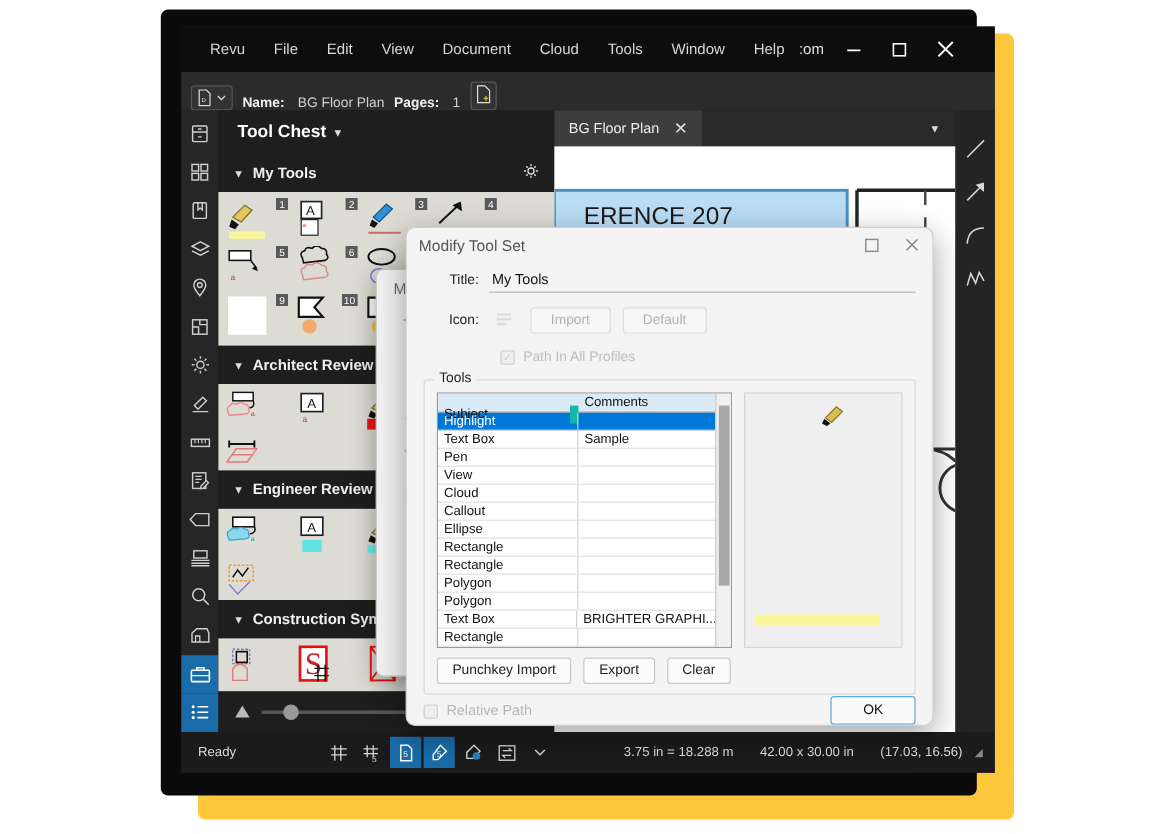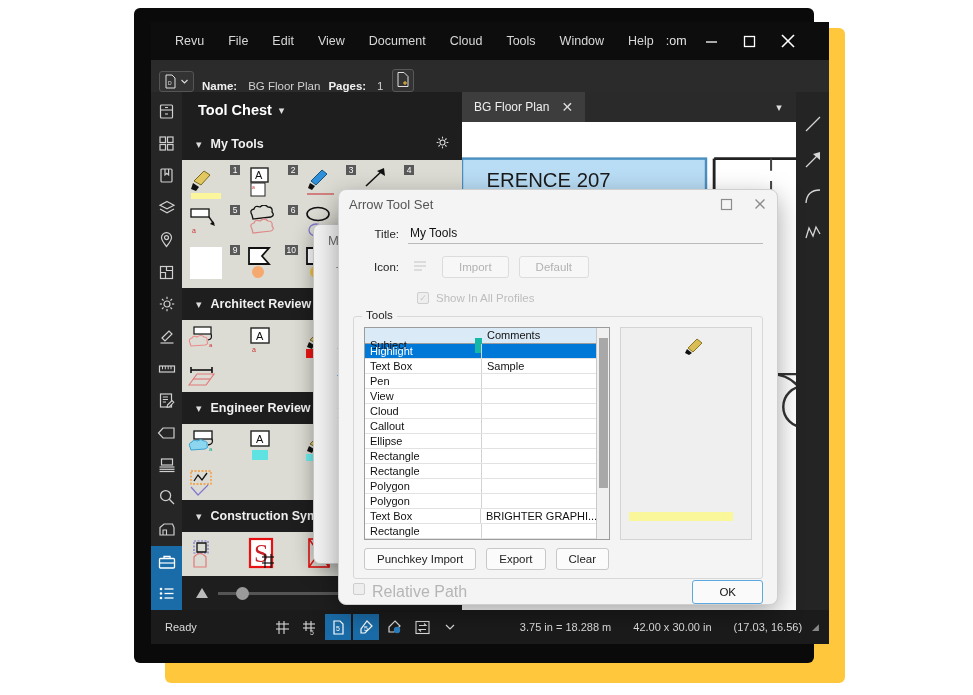--- a/index.html
+++ b/index.html
@@ -199,21 +199,21 @@
           position: relative; }
   .prev .hl-bar { position: absolute; left: 8px; bottom: 18px; right: 18px;
                   height: 9px; background: #faf79a; }
   .prev .hl-ico { position: absolute; left: 62px; top: 8px; }
   .btnrow { display: flex; gap: 10px; margin-top: 8px; align-items: flex-end; }
   .wbtn2 { border: 1px solid #c8c8c8; background: #fbfbfb; color: #222;
            font-size: 11.5px; padding: 4px 12px; border-radius: 3px;
            font-family: "Liberation Sans", sans-serif; }
   .wbtn2.gap { }
   .dlg-foot { height: 46px; display: flex; align-items: center; padding: 0 14px; }
-  .dlg-foot .rp { display: flex; align-items: flex-start; color: #b6b6b6; font-size: 16px; }
+  .dlg-foot .rp { display: flex; align-items: flex-end; color: #b6b6b6; font-size: 12px; }
   .okbtn { margin-left: auto; border: 1px solid #5ea8e0; background: #fafafa;
            color: #111; font-size: 11.5px; padding: 5px 26px; border-radius: 3px;
            font-family: "Liberation Sans", sans-serif; }
 
   
   .fp-lbl { font-size: 5px; font-family: "Liberation Sans", sans-serif; fill: #1a1a1a; }
 </style>
 </head>
 <body>
 
@@ -826,21 +826,21 @@
     <div class="sbtn" style="top:176px;">
       <svg width="16" height="16" viewBox="0 0 16 16">
           <line x1="3" y1="3" x2="13" y2="13" stroke="#bdbdbd" stroke-width="1.6"></line>
           <line x1="13" y1="3" x2="3" y2="13" stroke="#bdbdbd" stroke-width="1.6"></line>
         </svg>
     </div>
   </div>
 
   <div class="dlg">
     <div class="dlg-title">
-      <span>Arrow Tool Set</span>
+      <span>Modify Tool Set</span>
       <span class="sp"></span>
       <span class="dlg-wb">
         <svg width="13" height="13" viewBox="0 0 13 13">
             <rect x="1.5" y="1.5" width="10" height="10" fill="none" stroke="#8c8c8c" stroke-width="1.2"></rect>
           </svg>
       </span>
       <span class="dlg-wb">
         <svg width="14" height="14" viewBox="0 0 14 14">
             <line x1="2.5" y1="2.5" x2="11.5" y2="11.5" stroke="#8c8c8c" stroke-width="1.3"></line>
             <line x1="11.5" y1="2.5" x2="2.5" y2="11.5" stroke="#8c8c8c" stroke-width="1.3"></line>
@@ -865,21 +865,21 @@
               </g>
             </svg>
         </span>
         <button class="gbtn">Import</button>
         <button class="gbtn">Default</button>
         <span style="flex:1 1 auto;"></span>
       </div>
 
       <div class="cbrow">
         <span class="cb">✓</span>
-        <span>Show In All Profiles</span>
+        <span>Path In All Profiles</span>
       </div>
 
       <div class="fs">
         <div class="fs-leg">Tools</div>
         <div class="tbl-wrap">
           <div class="tbl-box">
             <div class="tbl">
               <div class="tr head">
                 <div class="tc1">Subject</div>
                 <div class="tc2">Comments</div>

